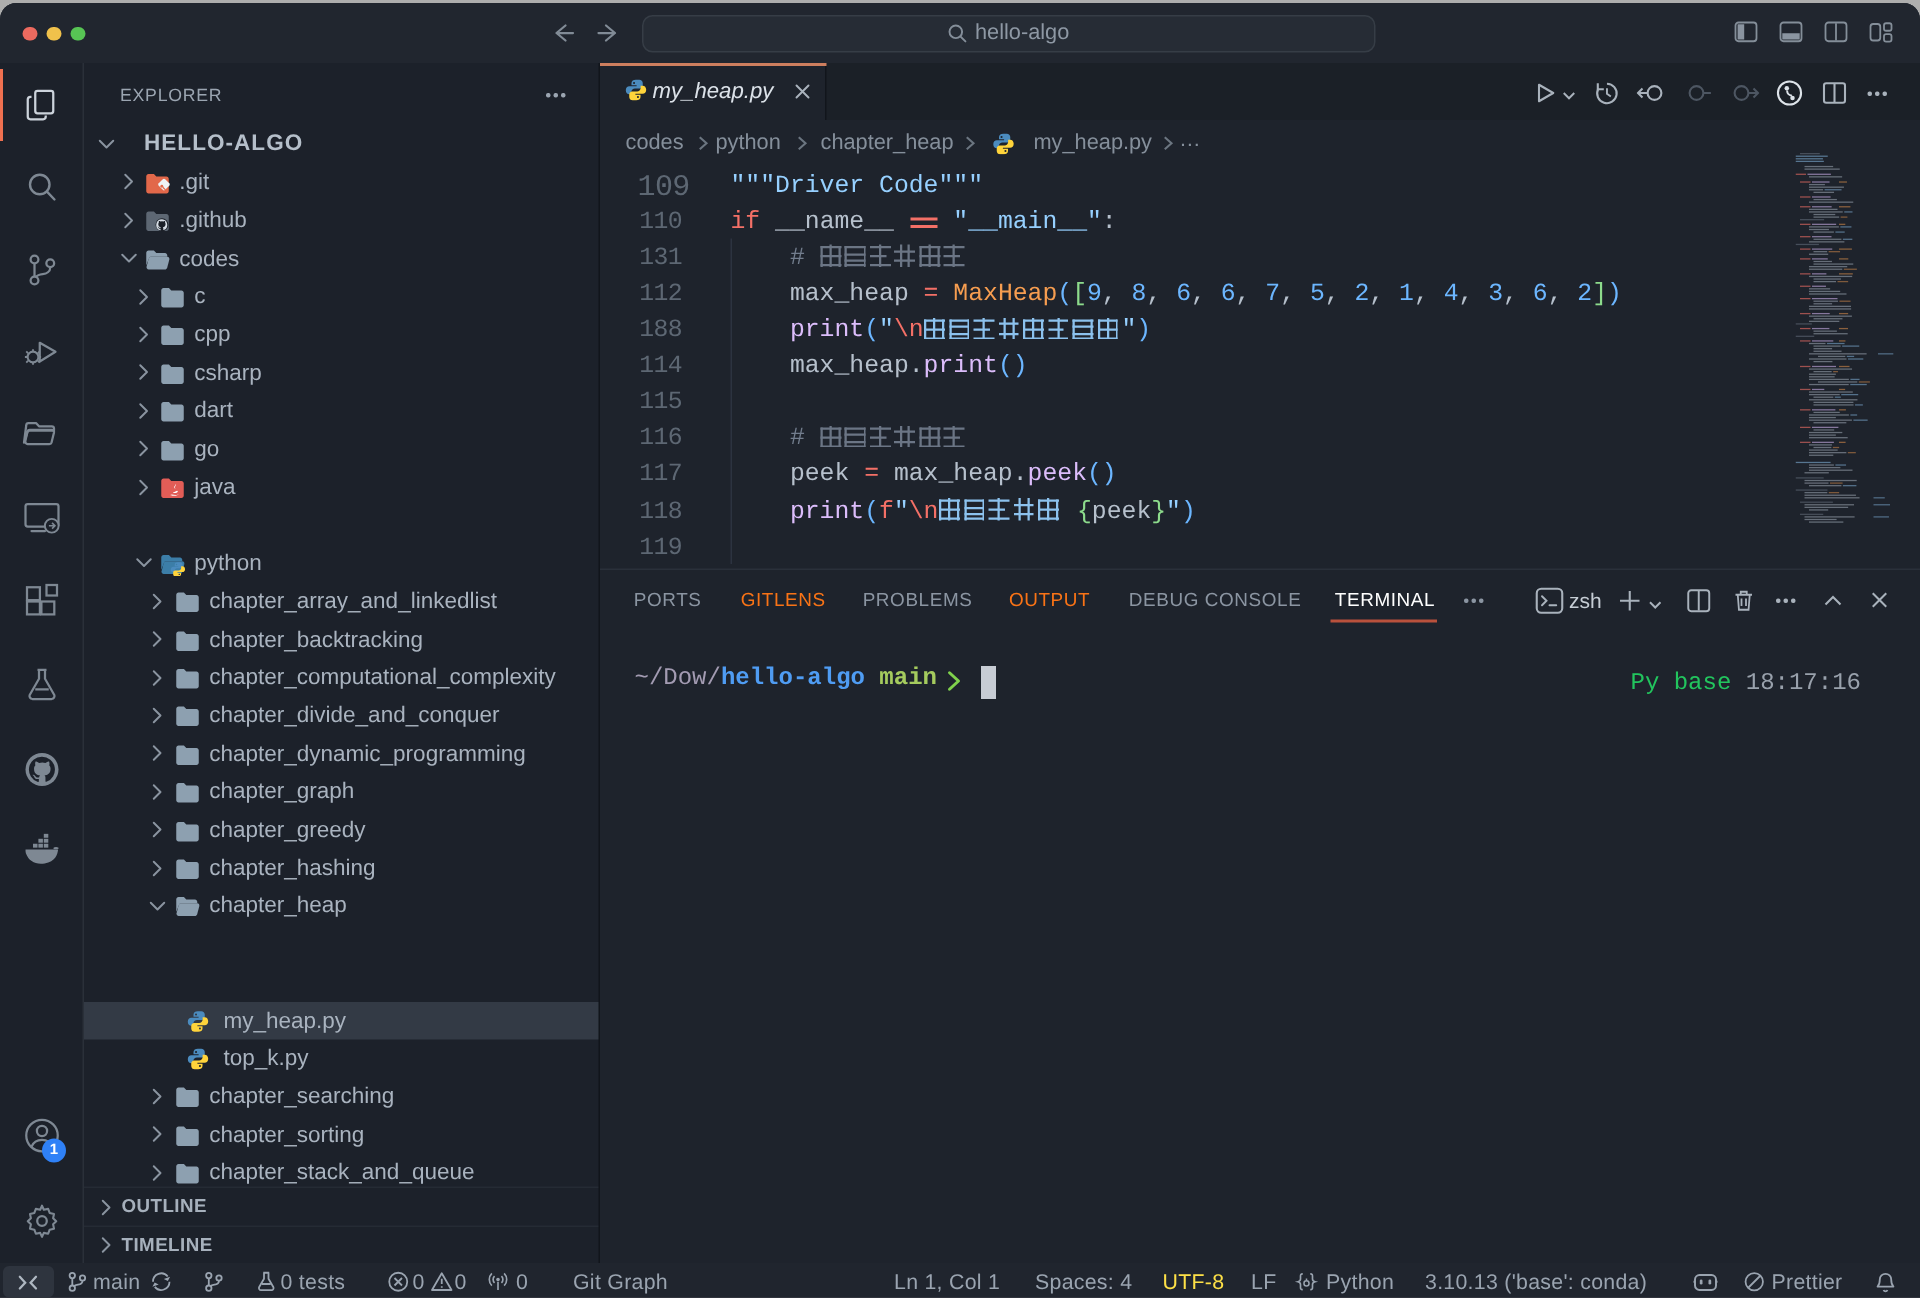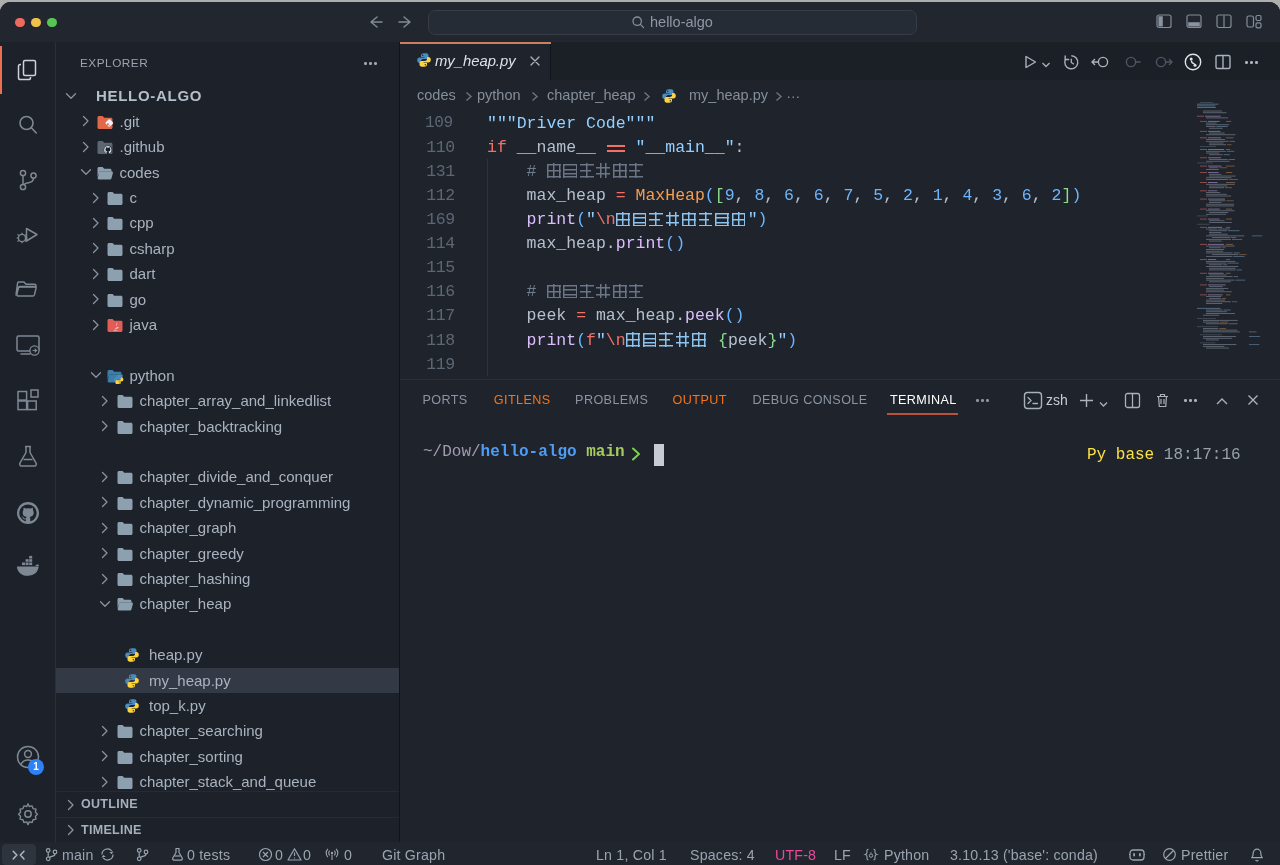--- a/index.html
+++ b/index.html
@@ -297,20 +297,29 @@
     </div>
 <div class="abs" style="left:56px;top:411.6px;width:344px;height:25.4px">
       <div class="abs" style="left:40px;top:3.5px"><svg class="" style="" width="18" height="18" viewBox="0 0 18 18" fill="none">
           <path d="M6.5 4.5l4.5 4.5-4.5 4.5" stroke="#8a94a0" stroke-width="1.3" stroke-linecap="round" stroke-linejoin="round"></path>
         </svg></div>
       <div class="abs" style="left:59.5px;top:5px"><svg class="" style="" width="18" height="16" viewBox="0 0 18 16" fill="none">
           <path d="M1.5 3.5c0-.8.7-1.5 1.5-1.5h3.6l1.6 1.7H15c.8 0 1.5.7 1.5 1.5v8.3c0 .8-.7 1.5-1.5 1.5H3c-.8 0-1.5-.7-1.5-1.5z" fill="#8da0b0"></path>
         </svg></div>
       <div class="abs" style="left:83.5px;top:4px;color:#a9b3bf;font-size:15px;white-space:nowrap">chapter_backtracking</div>
     </div>
+<div class="abs" style="left:56px;top:437.0px;width:344px;height:25.4px">
+      <div class="abs" style="left:40px;top:3.5px"><svg class="" style="" width="18" height="18" viewBox="0 0 18 18" fill="none">
+          <path d="M6.5 4.5l4.5 4.5-4.5 4.5" stroke="#8a94a0" stroke-width="1.3" stroke-linecap="round" stroke-linejoin="round"></path>
+        </svg></div>
+      <div class="abs" style="left:59.5px;top:5px"><svg class="" style="" width="18" height="16" viewBox="0 0 18 16" fill="none">
+          <path d="M1.5 3.5c0-.8.7-1.5 1.5-1.5h3.6l1.6 1.7H15c.8 0 1.5.7 1.5 1.5v8.3c0 .8-.7 1.5-1.5 1.5H3c-.8 0-1.5-.7-1.5-1.5z" fill="#8da0b0"></path>
+        </svg></div>
+      <div class="abs" style="left:83.5px;top:4px;color:#a9b3bf;font-size:15px;white-space:nowrap">chapter_computational_complexity</div>
+    </div>
 <div class="abs" style="left:56px;top:462.40000000000003px;width:344px;height:25.4px">
       <div class="abs" style="left:40px;top:3.5px"><svg class="" style="" width="18" height="18" viewBox="0 0 18 18" fill="none">
           <path d="M6.5 4.5l4.5 4.5-4.5 4.5" stroke="#8a94a0" stroke-width="1.3" stroke-linecap="round" stroke-linejoin="round"></path>
         </svg></div>
       <div class="abs" style="left:59.5px;top:5px"><svg class="" style="" width="18" height="16" viewBox="0 0 18 16" fill="none">
           <path d="M1.5 3.5c0-.8.7-1.5 1.5-1.5h3.6l1.6 1.7H15c.8 0 1.5.7 1.5 1.5v8.3c0 .8-.7 1.5-1.5 1.5H3c-.8 0-1.5-.7-1.5-1.5z" fill="#8da0b0"></path>
         </svg></div>
       <div class="abs" style="left:83.5px;top:4px;color:#a9b3bf;font-size:15px;white-space:nowrap">chapter_divide_and_conquer</div>
     </div>
 <div class="abs" style="left:56px;top:487.8px;width:344px;height:25.4px">
@@ -351,27 +360,20 @@
     </div>
 <div class="abs" style="left:56px;top:589.4px;width:344px;height:25.4px">
       <div class="abs" style="left:40px;top:3.5px"><svg class="" style="" width="18" height="18" viewBox="0 0 18 18" fill="none">
           <path d="M4.5 6.8l4.5 4.5 4.5-4.5" stroke="#8a94a0" stroke-width="1.3" stroke-linecap="round" stroke-linejoin="round"></path>
         </svg></div>
       <div class="abs" style="left:59.5px;top:5px"><svg class="" style="" width="18" height="16" viewBox="0 0 18 16" fill="none">
           <path d="M1.5 3.5c0-.8.7-1.5 1.5-1.5h3.6l1.6 1.7H14c.8 0 1.5.7 1.5 1.5v1H4.8c-.7 0-1.3.4-1.5 1.1L1.5 12z" fill="#8da0b0"></path>
           <path d="M3.2 7.2c.2-.6.8-1 1.4-1h10.9c.9 0 1.6.9 1.4 1.8l-1.5 5.6c-.2.6-.8 1-1.4 1H3.1c-.9 0-1.6-.9-1.4-1.8z" fill="#8da0b0"></path>
         </svg></div>
       <div class="abs" style="left:83.5px;top:4px;color:#a9b3bf;font-size:15px;white-space:nowrap">chapter_heap</div>
-    </div>
-<div class="abs" style="left:56px;top:640.1999999999999px;width:344px;height:25.4px">
-      <div class="abs" style="left:67.5px;top:5px"><svg class="" style="" width="16" height="16" viewBox="0 0 16 16" fill="none">
-          <path d="M7.9 1.2c-1.7 0-2.9.8-2.9 2.2v1.5h3.4v.6H3.6c-1.4 0-2.4 1-2.4 2.7 0 1.6 1 2.7 2.4 2.7h1.3V9.3c0-1.3 1.1-2.3 2.4-2.3h3.3c1.1 0 1.9-.9 1.9-2V3.4c0-1.3-1-2.2-2.3-2.2zM6.7 2.6a.7.7 0 1 1 0 1.4.7.7 0 0 1 0-1.4z" fill="#4b8bbe"></path>
-          <path d="M8.1 14.8c1.7 0 2.9-.8 2.9-2.2v-1.5H7.6v-.6h4.8c1.4 0 2.4-1 2.4-2.7 0-1.6-1-2.7-2.4-2.7h-1.3v1.6c0 1.3-1.1 2.3-2.4 2.3H5.4c-1.1 0-1.9.9-1.9 2v1.6c0 1.3 1 2.2 2.3 2.2zm1.2-1.4a.7.7 0 1 1 0-1.4.7.7 0 0 1 0 1.4z" fill="#ffd43b"></path>
-        </svg></div>
-      <div class="abs" style="left:93px;top:4px;color:#a9b3bf;font-size:15px;white-space:nowrap">heap.py</div>
     </div>
 <div class="abs" style="left:56px;top:665.5999999999999px;width:344px;height:25.4px">
       <div class="abs" style="left:67.5px;top:5px"><svg class="" style="" width="16" height="16" viewBox="0 0 16 16" fill="none">
           <path d="M7.9 1.2c-1.7 0-2.9.8-2.9 2.2v1.5h3.4v.6H3.6c-1.4 0-2.4 1-2.4 2.7 0 1.6 1 2.7 2.4 2.7h1.3V9.3c0-1.3 1.1-2.3 2.4-2.3h3.3c1.1 0 1.9-.9 1.9-2V3.4c0-1.3-1-2.2-2.3-2.2zM6.7 2.6a.7.7 0 1 1 0 1.4.7.7 0 0 1 0-1.4z" fill="#4b8bbe"></path>
           <path d="M8.1 14.8c1.7 0 2.9-.8 2.9-2.2v-1.5H7.6v-.6h4.8c1.4 0 2.4-1 2.4-2.7 0-1.6-1-2.7-2.4-2.7h-1.3v1.6c0 1.3-1.1 2.3-2.4 2.3H5.4c-1.1 0-1.9.9-1.9 2v1.6c0 1.3 1 2.2 2.3 2.2zm1.2-1.4a.7.7 0 1 1 0-1.4.7.7 0 0 1 0 1.4z" fill="#ffd43b"></path>
         </svg></div>
       <div class="abs" style="left:93px;top:4px;color:#a9b3bf;font-size:15px;white-space:nowrap">my_heap.py</div>
     </div>
 <div class="abs" style="left:56px;top:691.0px;width:344px;height:25.4px">
       <div class="abs" style="left:67.5px;top:5px"><svg class="" style="" width="16" height="16" viewBox="0 0 16 16" fill="none">
@@ -489,29 +491,29 @@
 <div class="abs" style="left:772px;top:87px"><svg class="" style="" width="13" height="13" viewBox="0 0 13 13" fill="none">
         <path d="M4.5 2.5l4.5 4L4.5 10.5" stroke="#6b7580" stroke-width="1.4"></path>
       </svg></div>
 <div class="abs" style="left:661px;top:86px"><svg class="" style="" width="15" height="15" viewBox="0 0 15 15" fill="none">
         <path d="M7.9 1.2c-1.7 0-2.9.8-2.9 2.2v1.5h3.4v.6H3.6c-1.4 0-2.4 1-2.4 2.7 0 1.6 1 2.7 2.4 2.7h1.3V9.3c0-1.3 1.1-2.3 2.4-2.3h3.3c1.1 0 1.9-.9 1.9-2V3.4c0-1.3-1-2.2-2.3-2.2zM6.7 2.6a.7.7 0 1 1 0 1.4.7.7 0 0 1 0-1.4z" fill="#4b8bbe"></path>
         <path d="M8.1 14.8c1.7 0 2.9-.8 2.9-2.2v-1.5H7.6v-.6h4.8c1.4 0 2.4-1 2.4-2.7 0-1.6-1-2.7-2.4-2.7h-1.3v1.6c0 1.3-1.1 2.3-2.4 2.3H5.4c-1.1 0-1.9.9-1.9 2v1.6c0 1.3 1 2.2 2.3 2.2zm1.2-1.4a.7.7 0 1 1 0-1.4.7.7 0 0 1 0 1.4z" fill="#ffd43b"></path>
       </svg></div>
 <div class="abs" style="left:786px;top:83px;color:#858f9b;font-size:14.5px">…</div>
 <div class="abs mono" style="left:400px;top:104px;width:880px;height:273px;background:#1e232c;overflow:hidden">
 <div class="abs" style="left:87px;top:53.38px;width:1px;height:216.81px;background:#2c3340"></div>
-<div class="abs" style="left:25px;top:7.700000000000003px;width:29.7px;text-align:left;color:#5d6773;font-size:16px;letter-spacing:-0.4px">109</div>
+<div class="abs" style="left:25px;top:7.700000000000003px;width:29.7px;text-align:left;color:#5d6773;font-size:20px;letter-spacing:-0.4px">109</div>
 <div class="abs" style="left:87px;top:7.700000000000003px;font-size:16.5px;white-space:pre;letter-spacing:-0.0px"><span style="color:#96d0ff;">"""Driver Code"""</span></div>
 <div class="abs" style="left:25px;top:31.790000000000003px;width:29.7px;text-align:right;color:#5d6773;font-size:16.5px;letter-spacing:-0.4px">110</div>
 <div class="abs" style="left:87px;top:31.790000000000003px;font-size:16.5px;white-space:pre;letter-spacing:-0.0px"><span style="color:#f47067;">if</span><span style="color:#b6c0cc;"> </span><span style="color:#b6c0cc;">__name__</span><span style="color:#b6c0cc;"> </span><span style="display:inline-block;width:19.8px;height:16px;position:relative;vertical-align:-5px"><span style="position:absolute;left:1px;right:1px;top:4.5px;height:2px;background:#f47067"></span><span style="position:absolute;left:1px;right:1px;top:9.5px;height:2px;background:#f47067"></span></span><span style="color:#b6c0cc;"> </span><span style="color:#96d0ff;">"__main__"</span><span style="color:#b6c0cc;">:</span></div>
 <div class="abs" style="left:25px;top:55.88px;width:29.7px;text-align:right;color:#5d6773;font-size:16.5px;letter-spacing:-0.4px">131</div>
 <div class="abs" style="left:87px;top:55.88px;font-size:16.5px;white-space:pre;letter-spacing:-0.0px"><span style="color:#b6c0cc;">    </span><span style="color:#727d8d;"># </span><span style="color:#727d8d"><span class="c0"></span><span class="c2"></span><span class="c1"></span><span class="c3"></span><span class="c0"></span><span class="c1"></span></span></div>
 <div class="abs" style="left:25px;top:79.97px;width:29.7px;text-align:right;color:#5d6773;font-size:16.5px;letter-spacing:-0.4px">112</div>
 <div class="abs" style="left:87px;top:79.97px;font-size:16.5px;white-space:pre;letter-spacing:-0.0px"><span style="color:#b6c0cc;">    </span><span style="color:#b6c0cc;">max_heap </span><span style="color:#f47067;">= </span><span style="color:#f69d50;">MaxHeap</span><span style="color:#6cb6ff;">(</span><span style="color:#8ddb8c;">[</span><span style="color:#6cb6ff;">9</span><span style="color:#b6c0cc;">, </span><span style="color:#6cb6ff;">8</span><span style="color:#b6c0cc;">, </span><span style="color:#6cb6ff;">6</span><span style="color:#b6c0cc;">, </span><span style="color:#6cb6ff;">6</span><span style="color:#b6c0cc;">, </span><span style="color:#6cb6ff;">7</span><span style="color:#b6c0cc;">, </span><span style="color:#6cb6ff;">5</span><span style="color:#b6c0cc;">, </span><span style="color:#6cb6ff;">2</span><span style="color:#b6c0cc;">, </span><span style="color:#6cb6ff;">1</span><span style="color:#b6c0cc;">, </span><span style="color:#6cb6ff;">4</span><span style="color:#b6c0cc;">, </span><span style="color:#6cb6ff;">3</span><span style="color:#b6c0cc;">, </span><span style="color:#6cb6ff;">6</span><span style="color:#b6c0cc;">, </span><span style="color:#6cb6ff;">2</span><span style="color:#8ddb8c;">]</span><span style="color:#6cb6ff;">)</span></div>
-<div class="abs" style="left:25px;top:104.06px;width:29.7px;text-align:right;color:#5d6773;font-size:16.5px;letter-spacing:-0.4px">169</div>
+<div class="abs" style="left:25px;top:104.06px;width:29.7px;text-align:right;color:#5d6773;font-size:16.5px;letter-spacing:-0.4px">188</div>
 <div class="abs" style="left:87px;top:104.06px;font-size:16.5px;white-space:pre;letter-spacing:-0.0px"><span style="color:#b6c0cc;">    </span><span style="color:#dcbdfb;">print</span><span style="color:#6cb6ff;">(</span><span style="color:#96d0ff;">"</span><span style="color:#f47067;">\n</span><span style="color:#96d0ff"><span class="c0"></span><span class="c2"></span><span class="c1"></span><span class="c3"></span><span class="c0"></span><span class="c1"></span><span class="c2"></span><span class="c0"></span></span><span style="color:#96d0ff;">"</span><span style="color:#6cb6ff;">)</span></div>
 <div class="abs" style="left:25px;top:128.15px;width:29.7px;text-align:right;color:#5d6773;font-size:16.5px;letter-spacing:-0.4px">114</div>
 <div class="abs" style="left:87px;top:128.15px;font-size:16.5px;white-space:pre;letter-spacing:-0.0px"><span style="color:#b6c0cc;">    </span><span style="color:#b6c0cc;">max_heap</span><span style="color:#b6c0cc;">.</span><span style="color:#dcbdfb;">print</span><span style="color:#6cb6ff;">()</span></div>
 <div class="abs" style="left:25px;top:152.24px;width:29.7px;text-align:right;color:#5d6773;font-size:16.5px;letter-spacing:-0.4px">115</div>
 <div class="abs" style="left:25px;top:176.32999999999998px;width:29.7px;text-align:right;color:#5d6773;font-size:16.5px;letter-spacing:-0.4px">116</div>
 <div class="abs" style="left:87px;top:176.32999999999998px;font-size:16.5px;white-space:pre;letter-spacing:-0.0px"><span style="color:#b6c0cc;">    </span><span style="color:#727d8d;"># </span><span style="color:#727d8d"><span class="c0"></span><span class="c2"></span><span class="c1"></span><span class="c3"></span><span class="c0"></span><span class="c1"></span></span></div>
 <div class="abs" style="left:25px;top:200.42000000000002px;width:29.7px;text-align:right;color:#5d6773;font-size:16.5px;letter-spacing:-0.4px">117</div>
 <div class="abs" style="left:87px;top:200.42000000000002px;font-size:16.5px;white-space:pre;letter-spacing:-0.0px"><span style="color:#b6c0cc;">    </span><span style="color:#b6c0cc;">peek </span><span style="color:#f47067;">= </span><span style="color:#b6c0cc;">max_heap</span><span style="color:#b6c0cc;">.</span><span style="color:#dcbdfb;">peek</span><span style="color:#6cb6ff;">()</span></div>
 <div class="abs" style="left:25px;top:224.51px;width:29.7px;text-align:right;color:#5d6773;font-size:16.5px;letter-spacing:-0.4px">118</div>
 <div class="abs" style="left:87px;top:224.51px;font-size:16.5px;white-space:pre;letter-spacing:-0.0px"><span style="color:#b6c0cc;">    </span><span style="color:#dcbdfb;">print</span><span style="color:#6cb6ff;">(</span><span style="color:#f47067;">f</span><span style="color:#96d0ff;">"</span><span style="color:#f47067;">\n</span><span style="color:#96d0ff"><span class="c0"></span><span class="c2"></span><span class="c1"></span><span class="c3"></span><span class="c0"></span></span><span style="color:#96d0ff;"> </span><span style="color:#8ddb8c;">{</span><span style="color:#b6c0cc;">peek</span><span style="color:#8ddb8c;">}</span><span style="color:#96d0ff;">"</span><span style="color:#6cb6ff;">)</span></div>
@@ -746,21 +748,21 @@
         <path d="M2 9l5-5 5 5" stroke="#a9b2bc" stroke-width="1.4"></path>
       </svg></div>
 <div class="abs" style="left:1246px;top:391px"><svg class="" style="" width="14" height="14" viewBox="0 0 14 14" fill="none">
         <path d="M2.5 2.5l9 9M11.5 2.5l-9 9" stroke="#a9b2bc" stroke-width="1.4"></path>
       </svg></div>
 <div class="abs mono" style="left:423px;top:441px;font-size:16px;white-space:pre"><span style="color:#a39bb2">~/Dow/</span><span style="color:#4f9cf3;font-weight:bold">hello-algo</span><span style="color:#a5cb5e;font-weight:bold"> main</span></div>
 <div class="abs" style="left:630px;top:444px"><svg class="" style="" width="12" height="16" viewBox="0 0 12 16" fill="none">
         <path d="M3 2.5l6 5.5-6 5.5" stroke="#7fd14c" stroke-width="2" stroke-linecap="round" stroke-linejoin="round"></path>
       </svg></div>
 <div class="abs" style="left:654px;top:441.5px;width:10px;height:22.5px;background:#c7ccd4"></div>
-<div class="abs mono" style="left:1087px;top:444px;font-size:16px;white-space:pre"><span style="color:#fde047">Py base</span><span style="color:#99a1ac"> 18:17:16</span></div>
+<div class="abs mono" style="left:1087px;top:444px;font-size:16px;white-space:pre"><span style="color:#22c55e">Py base</span><span style="color:#99a1ac"> 18:17:16</span></div>
 <div class="abs" style="left:0;top:840px;width:1280px;height:25px;background:#20252e"></div>
 <div class="abs" style="left:2px;top:842px;width:34px;height:21px;background:#2e343e;border-radius:4px"></div>
 <div class="abs" style="left:11px;top:846px"><svg class="" style="" width="16" height="14" viewBox="0 0 16 14" fill="none">
         <path d="M2.2 3.2l3.6 3.9-3.6 3.9M13 3.2L9.4 7.1l3.6 3.9" stroke="#aeb7c1" stroke-width="1.5" stroke-linecap="round"></path>
       </svg></div>
 <div class="abs" style="left:44px;top:845px"><svg class="" style="" width="15" height="15" viewBox="0 0 15 15" fill="none">
         <circle cx="4.2" cy="3.4" r="1.8" stroke="#9aa4b0" stroke-width="1.2"></circle>
         <circle cx="11" cy="5" r="1.8" stroke="#9aa4b0" stroke-width="1.2"></circle>
         <circle cx="4.2" cy="11.8" r="1.8" stroke="#9aa4b0" stroke-width="1.2"></circle>
         <path d="M4.2 5.2v4.8M11 6.8c0 1.8-1.5 2.4-3 2.6-1.2.2-2.2.5-2.8 1.2" stroke="#9aa4b0" stroke-width="1.2"></path>
@@ -793,21 +795,21 @@
 <div class="abs" style="left:303px;top:844.8px;color:#9aa4b0;font-size:14.2px;letter-spacing:0.2px;white-space:nowrap">0</div>
 <div class="abs" style="left:324px;top:845px"><svg class="" style="" width="16" height="15" viewBox="0 0 16 15" fill="none">
         <circle cx="8" cy="6" r="1.2" fill="#9aa4b0"></circle>
         <path d="M8 7.5v5.5" stroke="#9aa4b0" stroke-width="1.1"></path>
         <path d="M5.7 8.3a3.2 3.2 0 0 1 0-4.6M10.3 3.7a3.2 3.2 0 0 1 0 4.6M3.9 10.1a5.8 5.8 0 0 1 0-8.2M12.1 1.9a5.8 5.8 0 0 1 0 8.2" stroke="#9aa4b0" stroke-width="1.1" fill="none"></path>
       </svg></div>
 <div class="abs" style="left:344px;top:844.8px;color:#9aa4b0;font-size:14.2px;letter-spacing:0.2px;white-space:nowrap">0</div>
 <div class="abs" style="left:382px;top:844.8px;color:#9aa4b0;font-size:14.2px;letter-spacing:0.2px;white-space:nowrap">Git Graph</div>
 <div class="abs" style="left:596px;top:844.8px;color:#9aa4b0;font-size:14.2px;letter-spacing:0.2px;white-space:nowrap">Ln 1, Col 1</div>
 <div class="abs" style="left:690px;top:844.8px;color:#9aa4b0;font-size:14.2px;letter-spacing:0.2px;white-space:nowrap">Spaces: 4</div>
-<div class="abs" style="left:775px;top:844.8px;color:#ec4899;font-size:14.2px;letter-spacing:0.2px;white-space:nowrap">UTF-8</div>
+<div class="abs" style="left:775px;top:844.8px;color:#fde047;font-size:14.2px;letter-spacing:0.2px;white-space:nowrap">UTF-8</div>
 <div class="abs" style="left:834px;top:844.8px;color:#9aa4b0;font-size:14.2px;letter-spacing:0.2px;white-space:nowrap">LF</div>
 <div class="abs" style="left:863px;top:845px"><svg class="" style="" width="16" height="15" viewBox="0 0 16 15" fill="none">
         <path d="M5.5 2.2c-1.6 0-1.5 1-1.5 2v1.4c0 1-.6 1.6-1.7 1.9 1.1.3 1.7.9 1.7 1.9v1.4c0 1-.1 2 1.5 2M10.5 2.2c1.6 0 1.5 1 1.5 2v1.4c0 1 .6 1.6 1.7 1.9-1.1.3-1.7.9-1.7 1.9v1.4c0 1 .1 2-1.5 2" stroke="#9aa4b0" stroke-width="1.1"></path>
         <circle cx="8" cy="8.6" r="1.7" stroke="#9aa4b0" stroke-width="1"></circle>
         <path d="M8 6.3v-1" stroke="#9aa4b0" stroke-width="1"></path>
       </svg></div>
 <div class="abs" style="left:884px;top:844.8px;color:#9aa4b0;font-size:14.2px;letter-spacing:0.2px;white-space:nowrap">Python</div>
 <div class="abs" style="left:950px;top:844.8px;color:#9aa4b0;font-size:14.2px;letter-spacing:0.2px;white-space:nowrap">3.10.13 ('base': conda)</div>
 <div class="abs" style="left:1128px;top:844px"><svg class="" style="" width="18" height="16" viewBox="0 0 18 16" fill="none">
         <rect x="2" y="4" width="14" height="10" rx="3" stroke="#9aa4b0" stroke-width="1.3"></rect>

